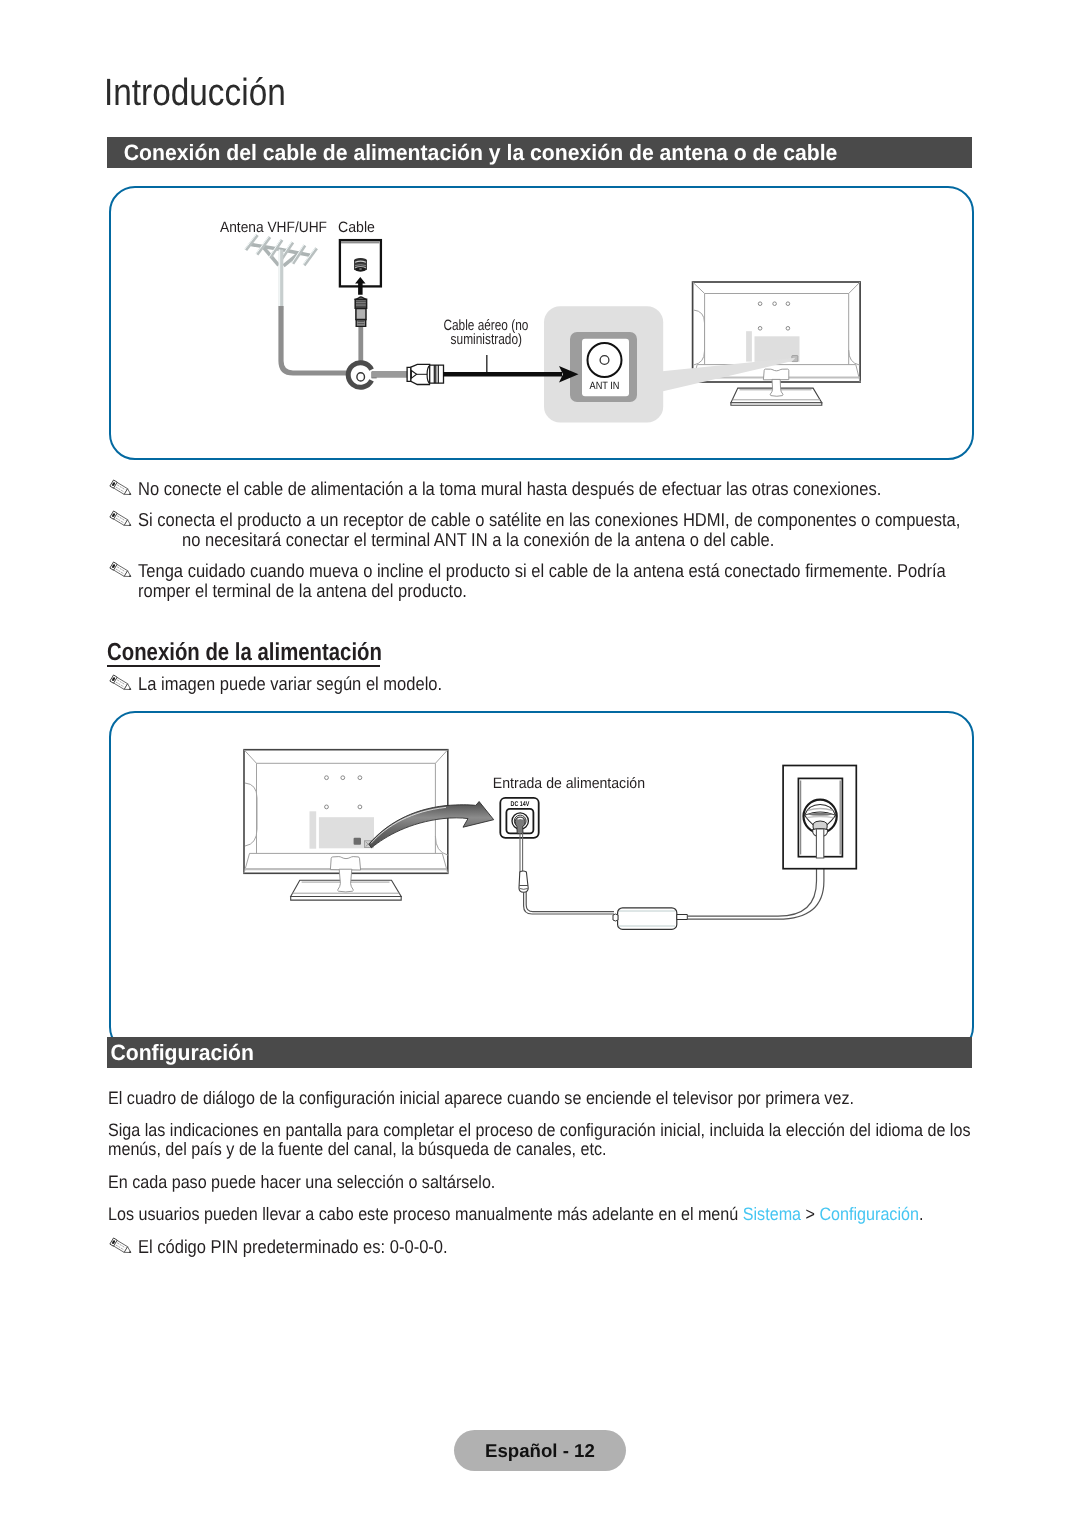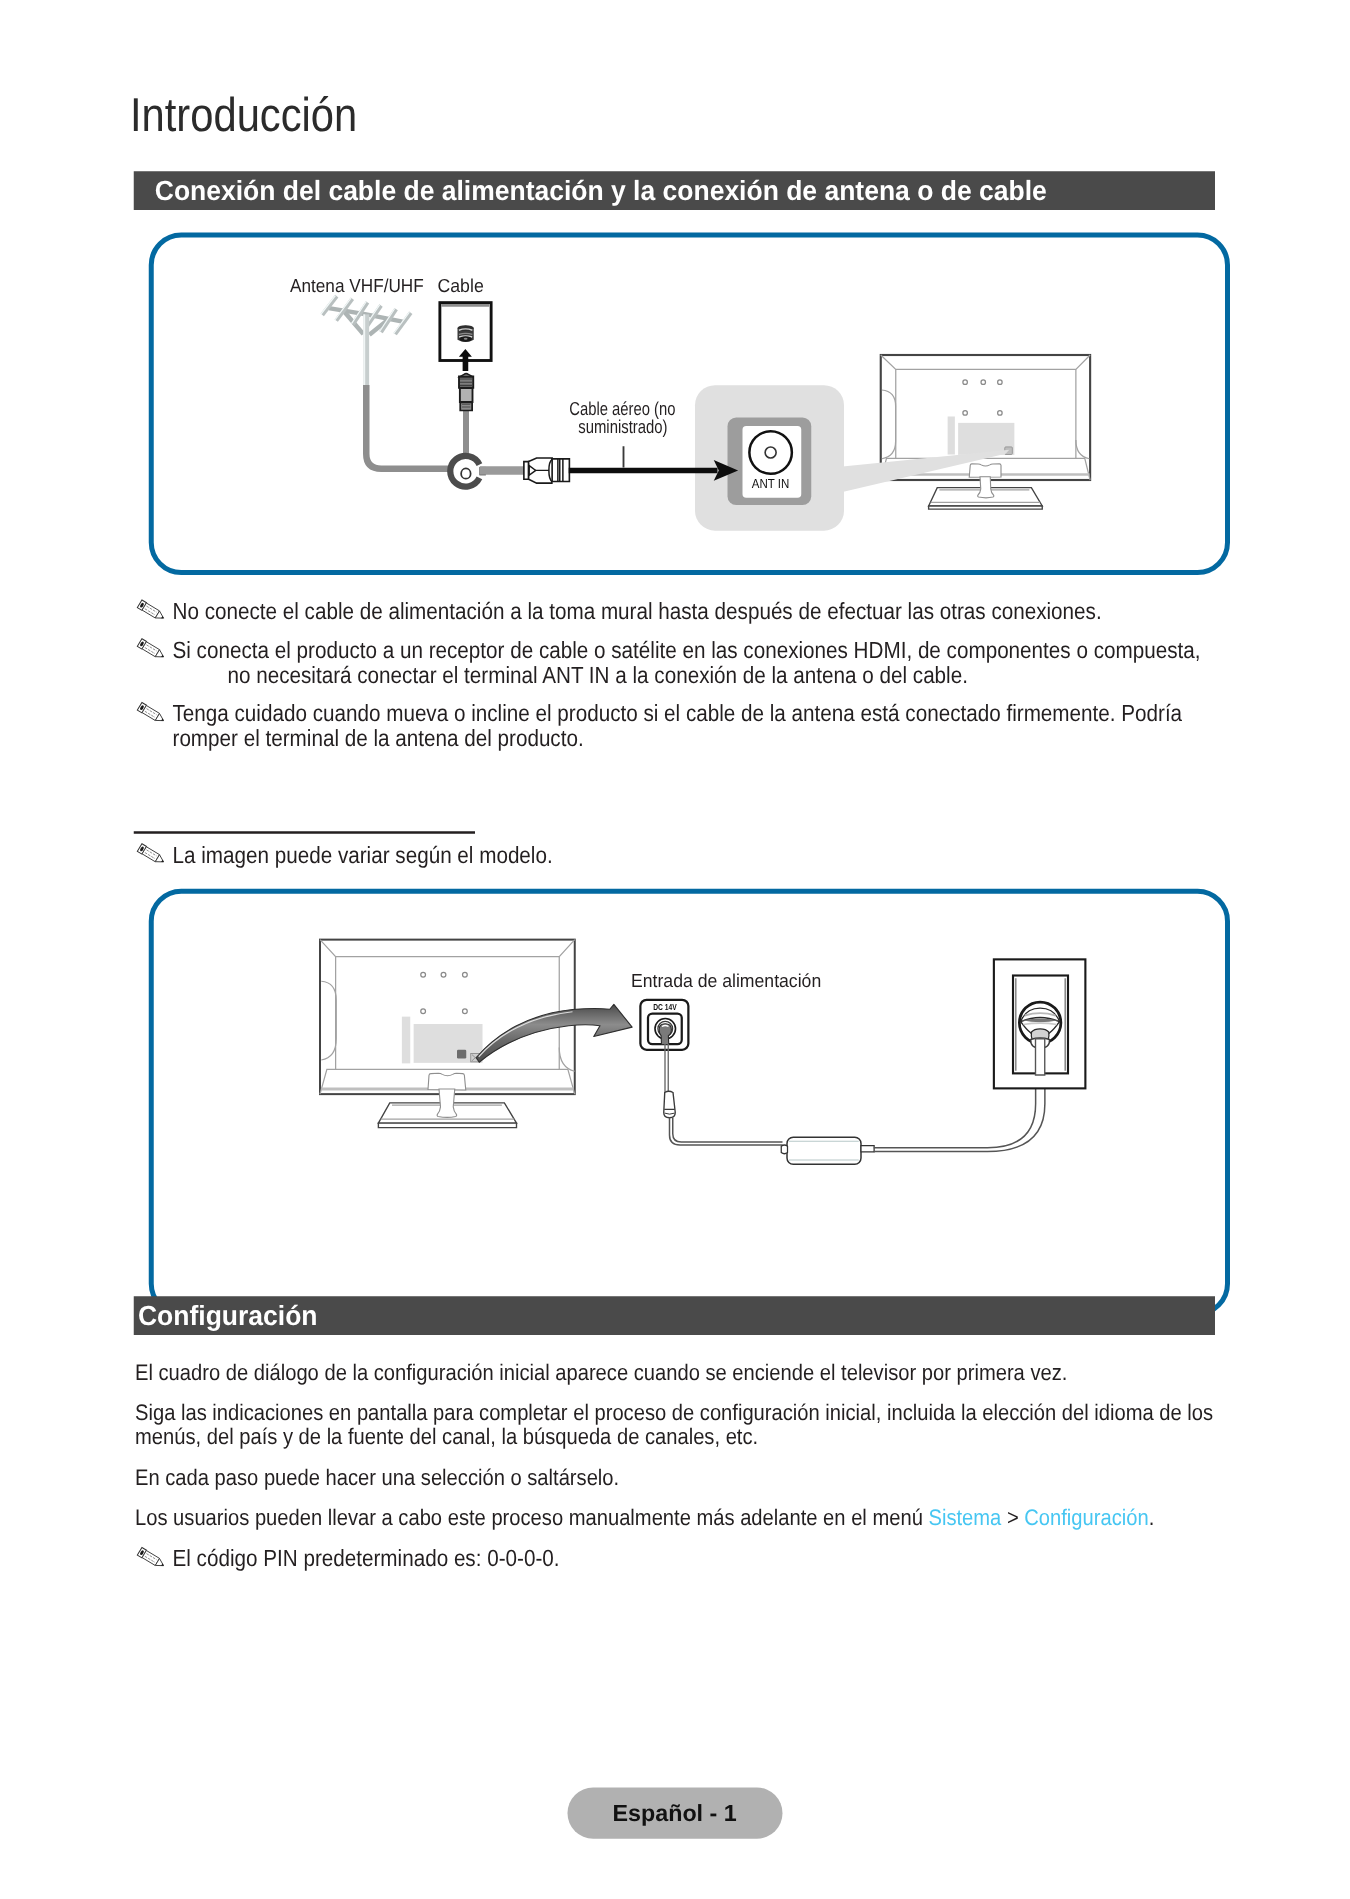--- a/index.html
+++ b/index.html
@@ -13,21 +13,21 @@
 
   .page-title{position:absolute;left:104px;top:72px;font-size:38px;font-weight:300;color:#2b2b2b;}
   .page-title .nar{transform:scaleX(0.878);}
 
   .section-bar{position:absolute;left:107px;width:865px;height:31px;background:#4a4a4a;color:#fff;font-size:22.2px;font-weight:bold;
                display:flex;align-items:center;justify-content:flex-start;}
   .section-bar .nar{transform:scaleX(0.955);transform-origin:center center;}
   #bar1{top:137px;}
   #bar2{top:1037px;}
 
-  .figbox{position:absolute;left:119px;width:865px;border:4px solid #0369a1;border-radius:26px;box-sizing:border-box;overflow:hidden;}
+  .figbox{position:absolute;left:109px;width:865px;border:2px solid #0369a1;border-radius:26px;box-sizing:border-box;overflow:hidden;}
   #fig1{top:186px;height:274px;}
   #fig2{top:711px;height:342px;}
 
   .txt{position:absolute;font-size:18.7px;color:#231f20;white-space:nowrap;}
   .note-row{position:absolute;}
   .pencil{position:absolute;left:0.5px;top:1.2px;width:27px;height:19.8px;display:block;}
   .subhead{position:absolute;left:107px;font-size:24.6px;font-weight:bold;color:#231f20;}
   .subhead .nar{transform:scaleX(0.828);}
   .subhead-rule{position:absolute;left:107px;height:2px;background:#231f20;}
   .lnk{color:#46c6f2;}
@@ -211,20 +211,21 @@
           <path d="M10.4 10.6 h20 v10.8 h-20 z" fill="#fff" stroke="#3d3d3d" stroke-width="1.15"></path>
           <path d="M30.4 10.7 l9.4 5.3 l-9.4 5.3 z" fill="#fff" stroke="#3d3d3d" stroke-width="1.15" stroke-linejoin="round"></path>
           <path d="M37.1 14.2 l3.0 1.8 l-3.0 1.8 z" fill="#1a1a1a"></path>
           <path d="M12.6 14.0 h15.4 M12.6 18.1 h15.4" stroke="#7d7d7d" stroke-width="1.0" stroke-dasharray="3.4 1.5"></path>
         </g>
       </svg>
     <div class="txt" style="left:30.7px;top:0;"><span class="nar">Tenga cuidado cuando mueva o incline el producto si el cable de la antena está conectado firmemente. Podría</span></div>
     <div class="txt" style="left:30.7px;top:20px;"><span class="nar">romper el terminal de la antena del producto.</span></div>
   </div>
 
+  <div class="subhead" style="top:639px;"><span class="nar">Conexión de la alimentación</span></div>
   <div class="subhead-rule" style="top:665px;width:273px;"></div>
 
   <div class="note-row" style="left:107px;top:673px;">
     <svg class="pencil" viewBox="0 0 44 32">
         <g transform="rotate(31 22 16)">
           <path d="M3.4 10.2 h7.0 v11.6 h-7.0 z" fill="#fff" stroke="#333" stroke-width="1.35"></path>
           <ellipse cx="6.9" cy="16" rx="1.9" ry="3.4" fill="#1a1a1a"></ellipse>
           <path d="M10.4 10.6 h20 v10.8 h-20 z" fill="#fff" stroke="#3d3d3d" stroke-width="1.15"></path>
           <path d="M30.4 10.7 l9.4 5.3 l-9.4 5.3 z" fill="#fff" stroke="#3d3d3d" stroke-width="1.15" stroke-linejoin="round"></path>
           <path d="M37.1 14.2 l3.0 1.8 l-3.0 1.8 z" fill="#1a1a1a"></path>
@@ -354,15 +355,15 @@
           <path d="M10.4 10.6 h20 v10.8 h-20 z" fill="#fff" stroke="#3d3d3d" stroke-width="1.15"></path>
           <path d="M30.4 10.7 l9.4 5.3 l-9.4 5.3 z" fill="#fff" stroke="#3d3d3d" stroke-width="1.15" stroke-linejoin="round"></path>
           <path d="M37.1 14.2 l3.0 1.8 l-3.0 1.8 z" fill="#1a1a1a"></path>
           <path d="M12.6 14.0 h15.4 M12.6 18.1 h15.4" stroke="#7d7d7d" stroke-width="1.0" stroke-dasharray="3.4 1.5"></path>
         </g>
       </svg>
     <div class="txt" style="left:30.7px;top:0;"><span class="nar">El código PIN predeterminado es: 0-0-0-0.</span></div>
   </div>
 
   <div class="footer-pill">
-      <span class="nar">Español - 1</span>
+      <span class="nar">Español - 12</span>
     </div>
 </div>
 
 </body></html>

